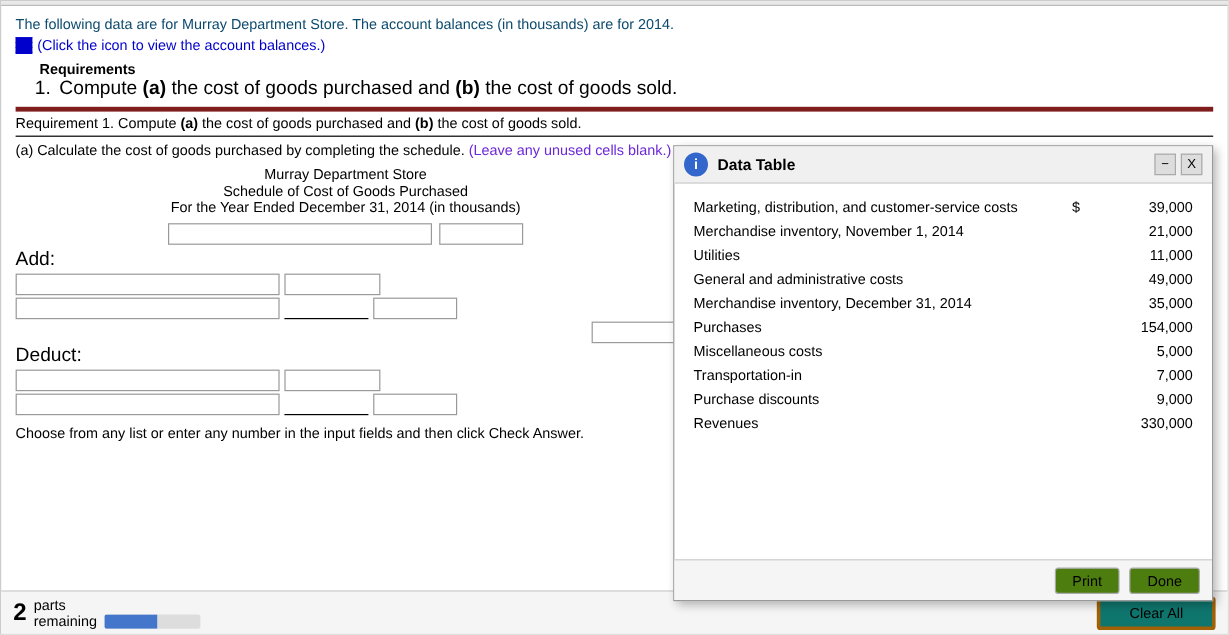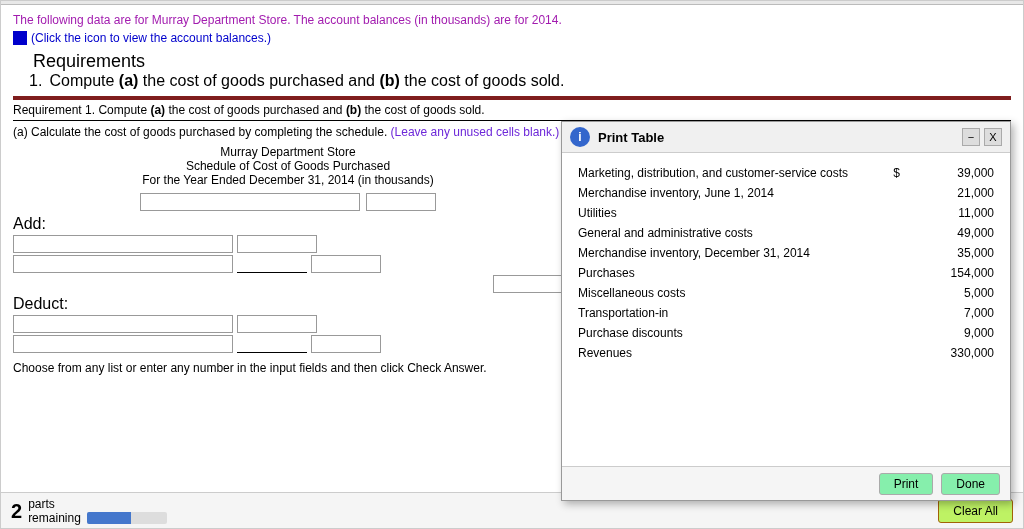--- a/index.html
+++ b/index.html
@@ -25,21 +25,21 @@
       height: 4px;
       border-bottom: 1px solid #bbb;
     }
 
     .content-area {
       padding: 8px 12px;
     }
 
     .intro-text {
       font-size: 12px;
-      color: #a21caf;
+      color: #0c4a6e;
       margin-bottom: 4px;
     }
 
     .icon-link {
       color: #0000cc;
       font-size: 12px;
       display: flex;
       align-items: center;
       gap: 4px;
       margin-bottom: 6px;
@@ -55,22 +55,22 @@
         linear-gradient(to bottom, #0000cc 1px, transparent 1px);
       background-size: 4px 4px;
       background-color: #0000cc;
     }
 
     .requirements-section {
       margin-bottom: 6px;
     }
 
     .requirements-title {
-      font-weight: normal;
-      font-size: 18px;
+      font-weight: bold;
+      font-size: 12px;
       padding-left: 20px;
     }
 
     .req-item {
       font-size: 16px;
       margin-left: 16px;
     }
 
     .req-num {
       display: inline-block;
@@ -164,23 +164,23 @@
     }
 
     .parts-row {
       display: flex;
       align-items: center;
       gap: 6px;
     }
 
     .clear-all-btn {
       margin-left: auto;
-      padding: 4px 14px;
-      background: #bef264;
-      border: 1px solid #a16207;
+      padding: 4px 24px;
+      background: #0f766e;
+      border: 3px solid #a16207;
       border-radius: 3px;
       font-size: 12px;
       cursor: pointer;
     }
 
     
     .modal-overlay {
       position: absolute;
       top: 120px;
       left: 560px;
@@ -275,21 +275,21 @@
       border-top: 1px solid #ccc;
       display: flex;
       align-items: center;
       justify-content: flex-end;
       padding: 0 10px;
       gap: 8px;
     }
 
     .modal-footer-btn {
       padding: 3px 14px;
-      background: #86efac;
+      background: #4d7c0f;
       border: 1px solid #aaa;
       border-radius: 3px;
       font-size: 12px;
       cursor: pointer;
     }
 
     .choose-text {
       font-size: 12px;
       margin-top: 6px;
     }
@@ -408,37 +408,37 @@
       </div>
     </div>
     <button class="clear-all-btn">Clear All</button>
   </div>
 
   <div class="modal-overlay">
     <div class="modal-header">
       <div class="modal-info-icon">
         <span>i</span>
       </div>
-      <span class="modal-title">Print Table</span>
+      <span class="modal-title">Data Table</span>
       <div class="modal-controls">
         <button class="modal-btn">−</button>
         <button class="modal-btn">X</button>
       </div>
     </div>
 
     <div class="modal-content">
       <table class="data-table">
         <tbody id="modal-table-body">
         <tr>
       <td>Marketing, distribution, and customer-service costs</td>
       <td class="dollar">$</td>
       <td class="amount">39,000</td>
     </tr>
             <tr>
-      <td>Merchandise inventory, June 1, 2014</td>
+      <td>Merchandise inventory, November 1, 2014</td>
       <td class="dollar"></td>
       <td class="amount">21,000</td>
     </tr>
             <tr>
       <td>Utilities</td>
       <td class="dollar"></td>
       <td class="amount">11,000</td>
     </tr>
             <tr>
       <td>General and administrative costs</td>

